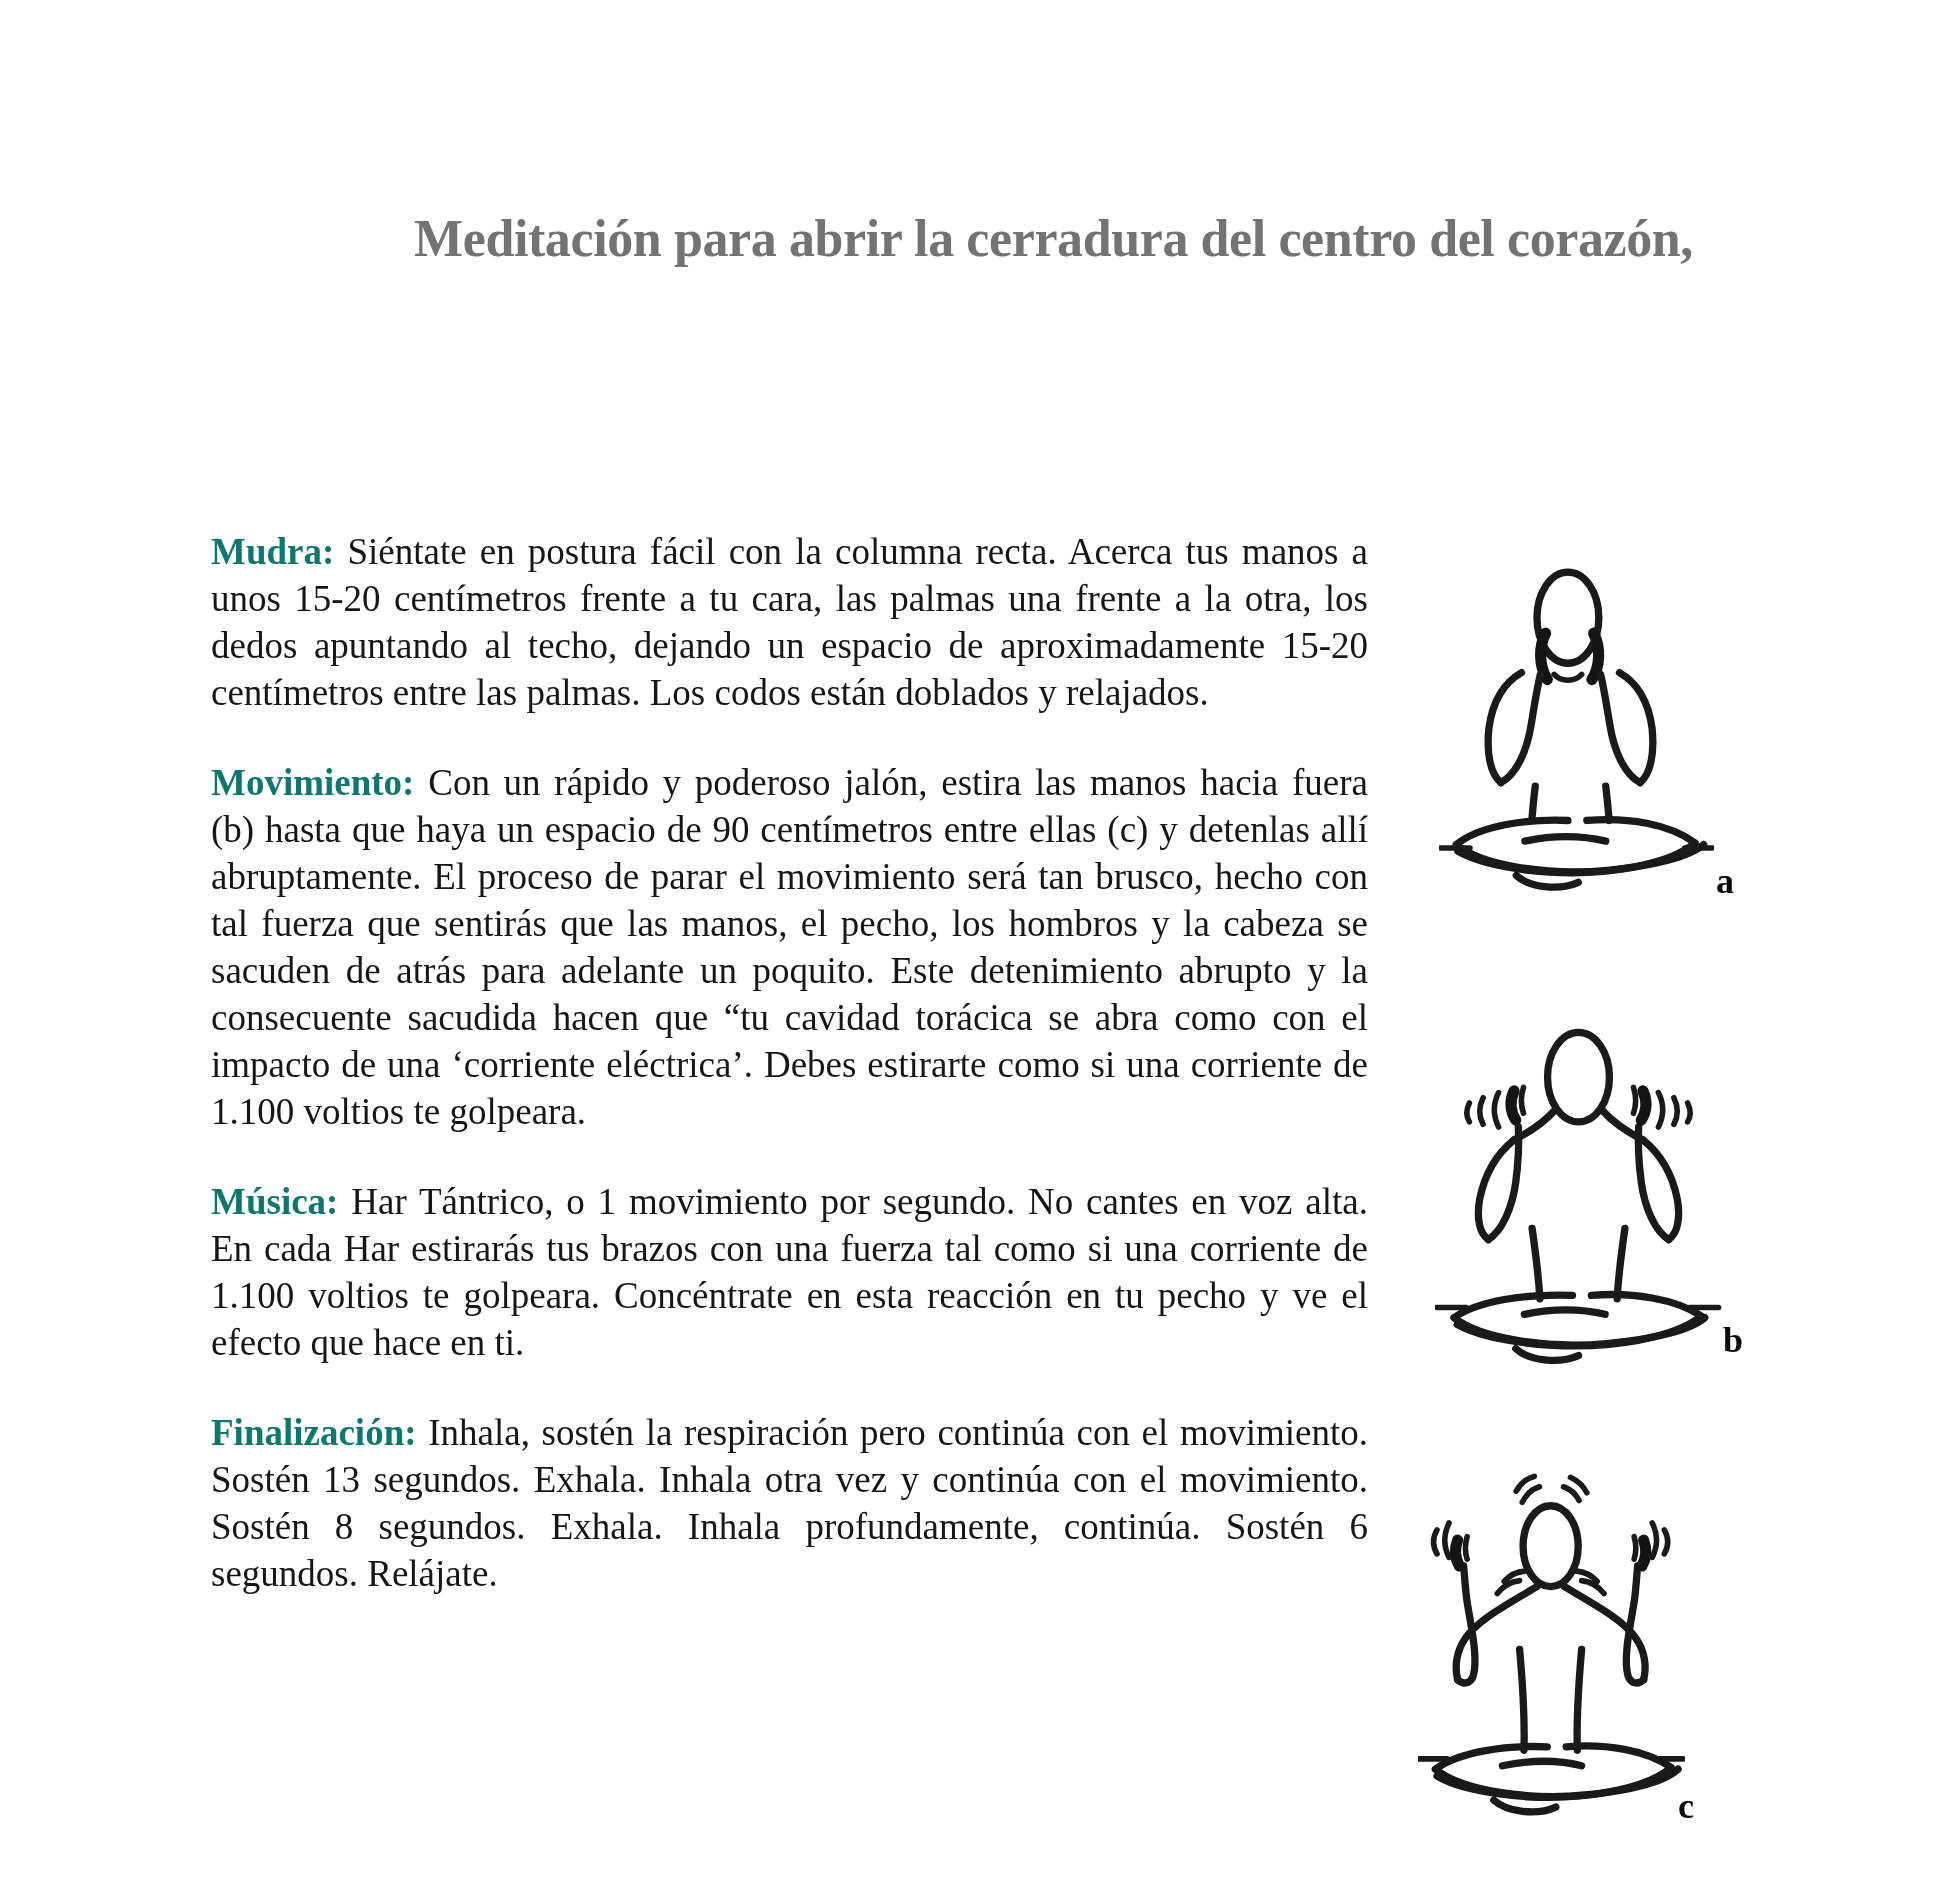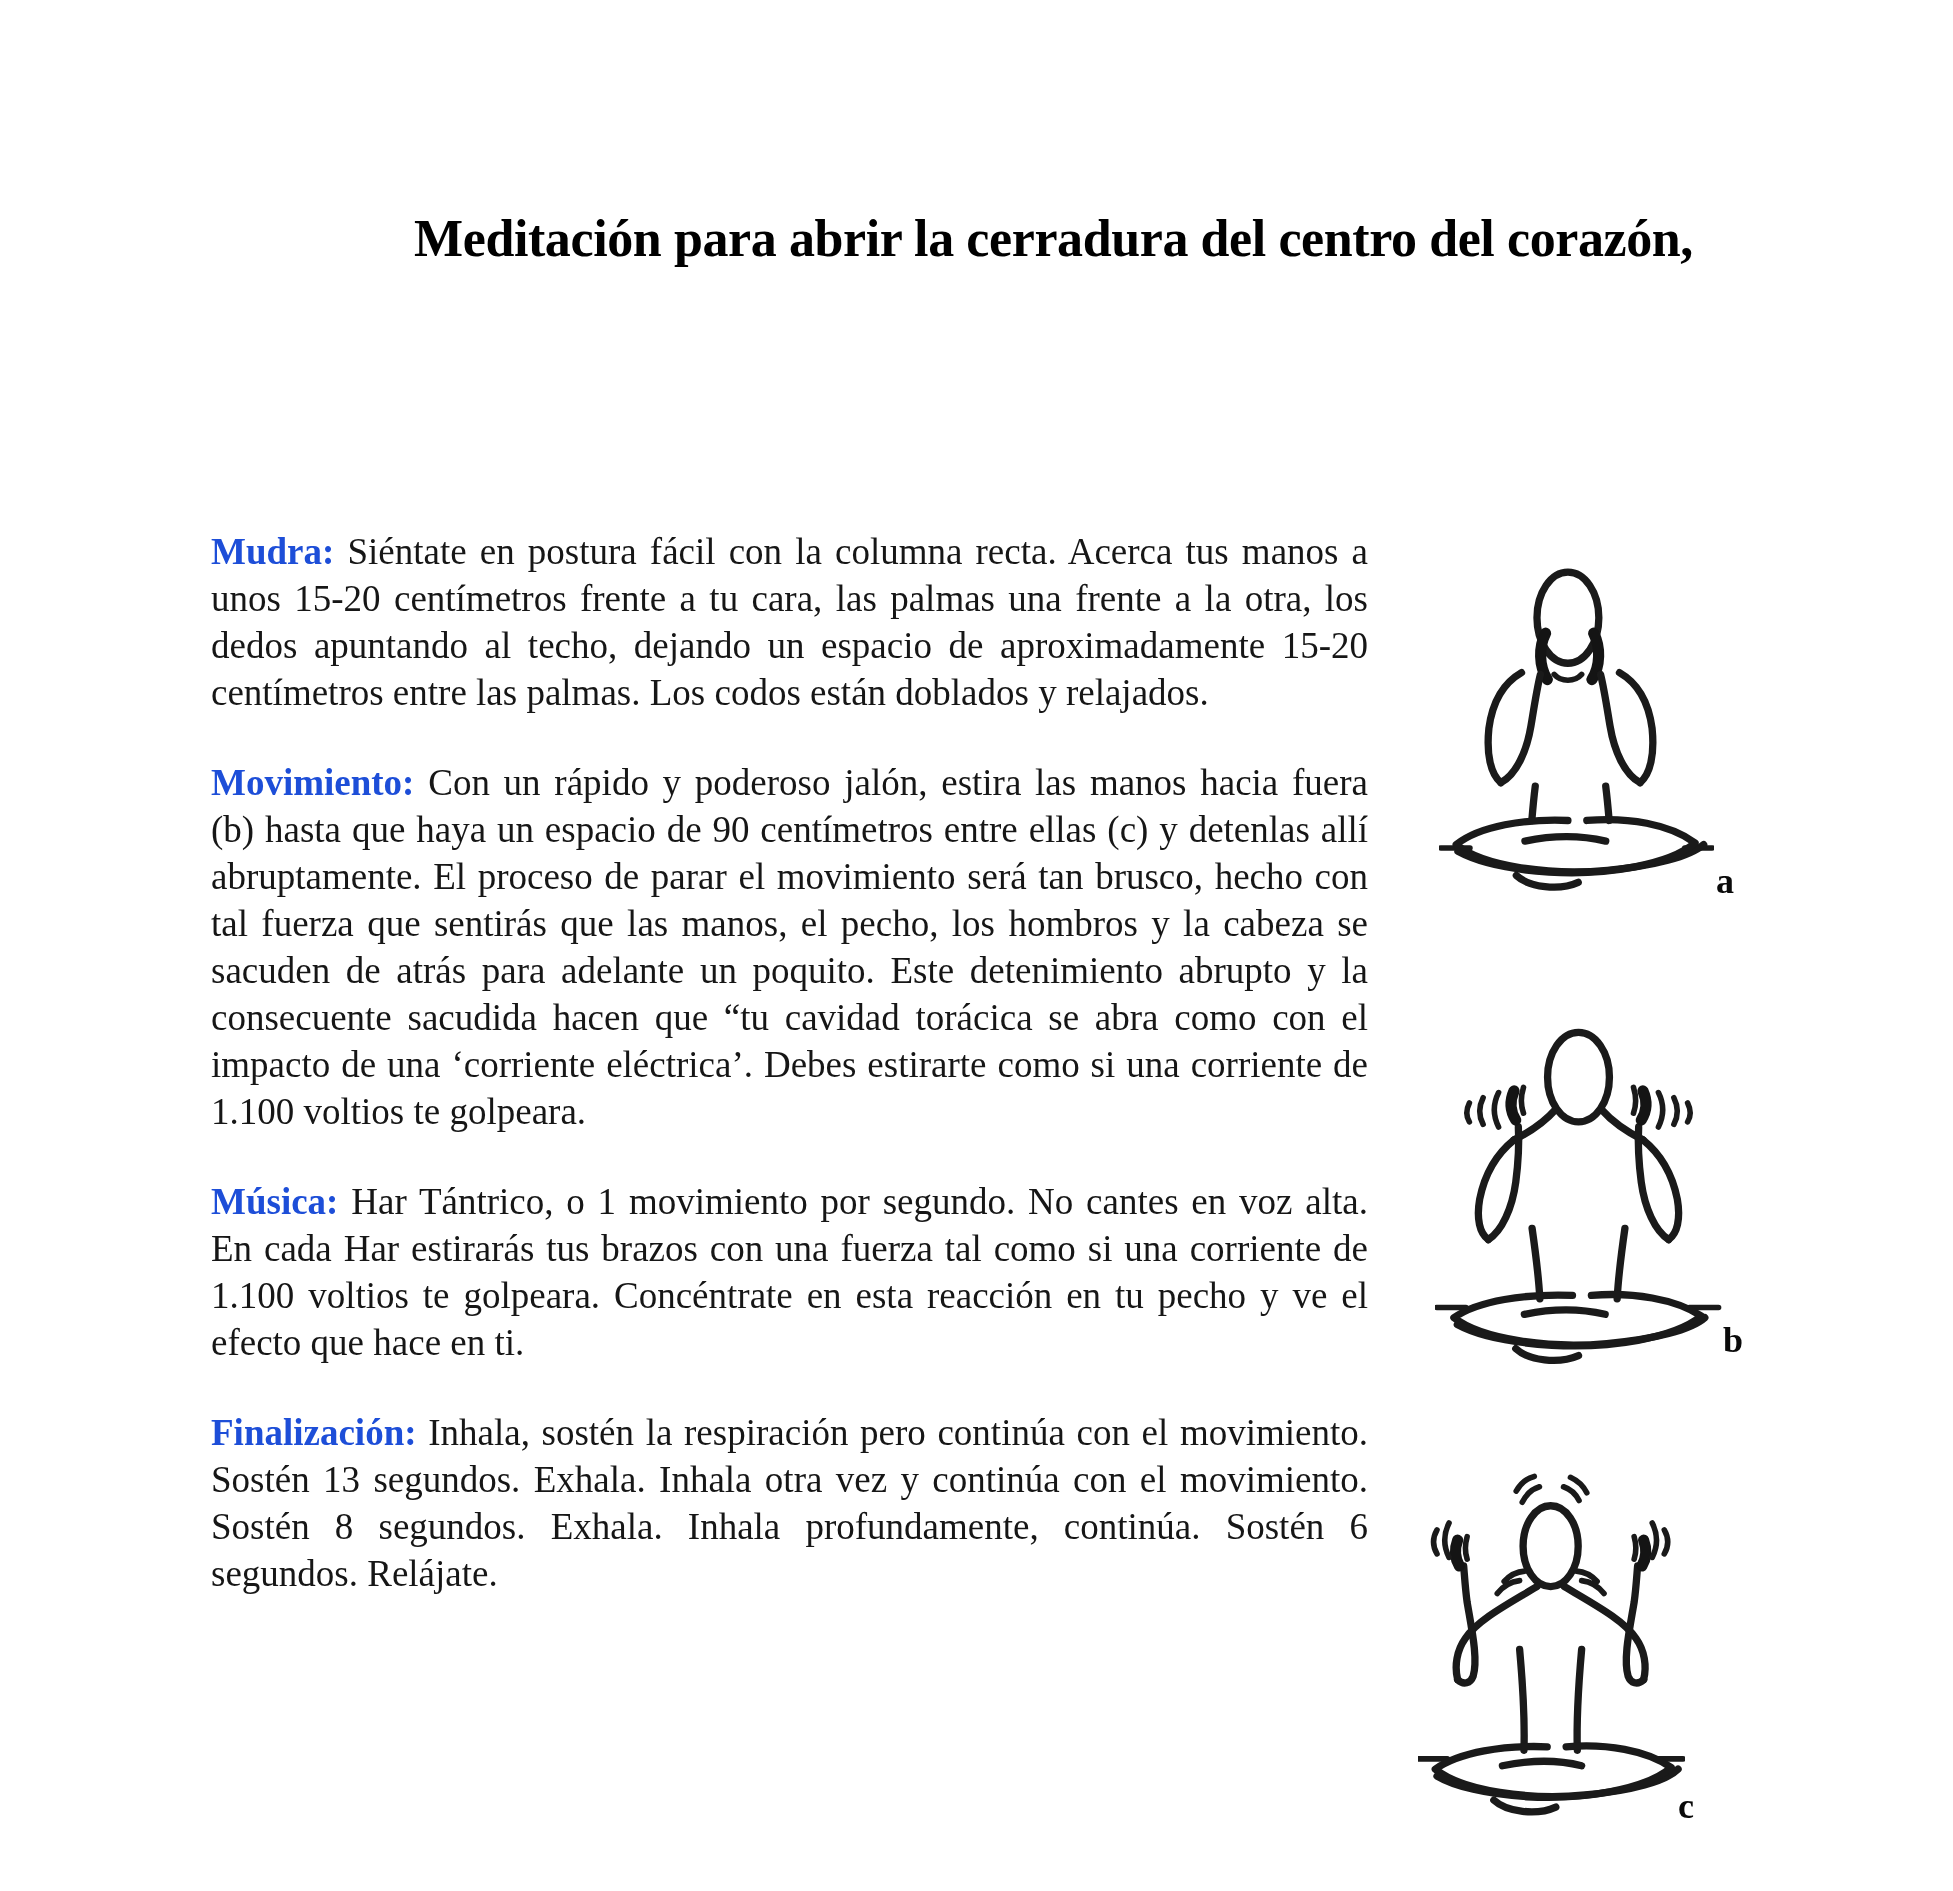--- a/index.html
+++ b/index.html
@@ -15,34 +15,34 @@
   .title {
     position: absolute;
     left: 275px;
     top: 200px;
     width: 1557px;
     text-align: center;
     font-weight: 700;
     font-size: 52px;
     line-height: 77px;
     letter-spacing: -0.4px;
-    color: #000000;
+    color: #737373;
   }
   .text-col {
     position: absolute;
     left: 211px;
     top: 528px;
     width: 1157px;
     font-size: 37px;
     line-height: 47px;
     text-align: justify;
     color: #161616;
   }
   .text-col p { margin: 0 0 43px 0; }
-  .text-col .lbl { font-weight: 700; color: #1d4ed8; }
+  .text-col .lbl { font-weight: 700; color: #0f766e; }
   .figure { position: absolute; }
   .figure svg { display: block; width: 100%; height: 100%; }
   .fig-label {
     position: absolute;
     font-weight: 700;
     font-size: 36px;
     color: #0a0a0a;
     font-family: "Liberation Serif", serif;
   }
   .stroke {

